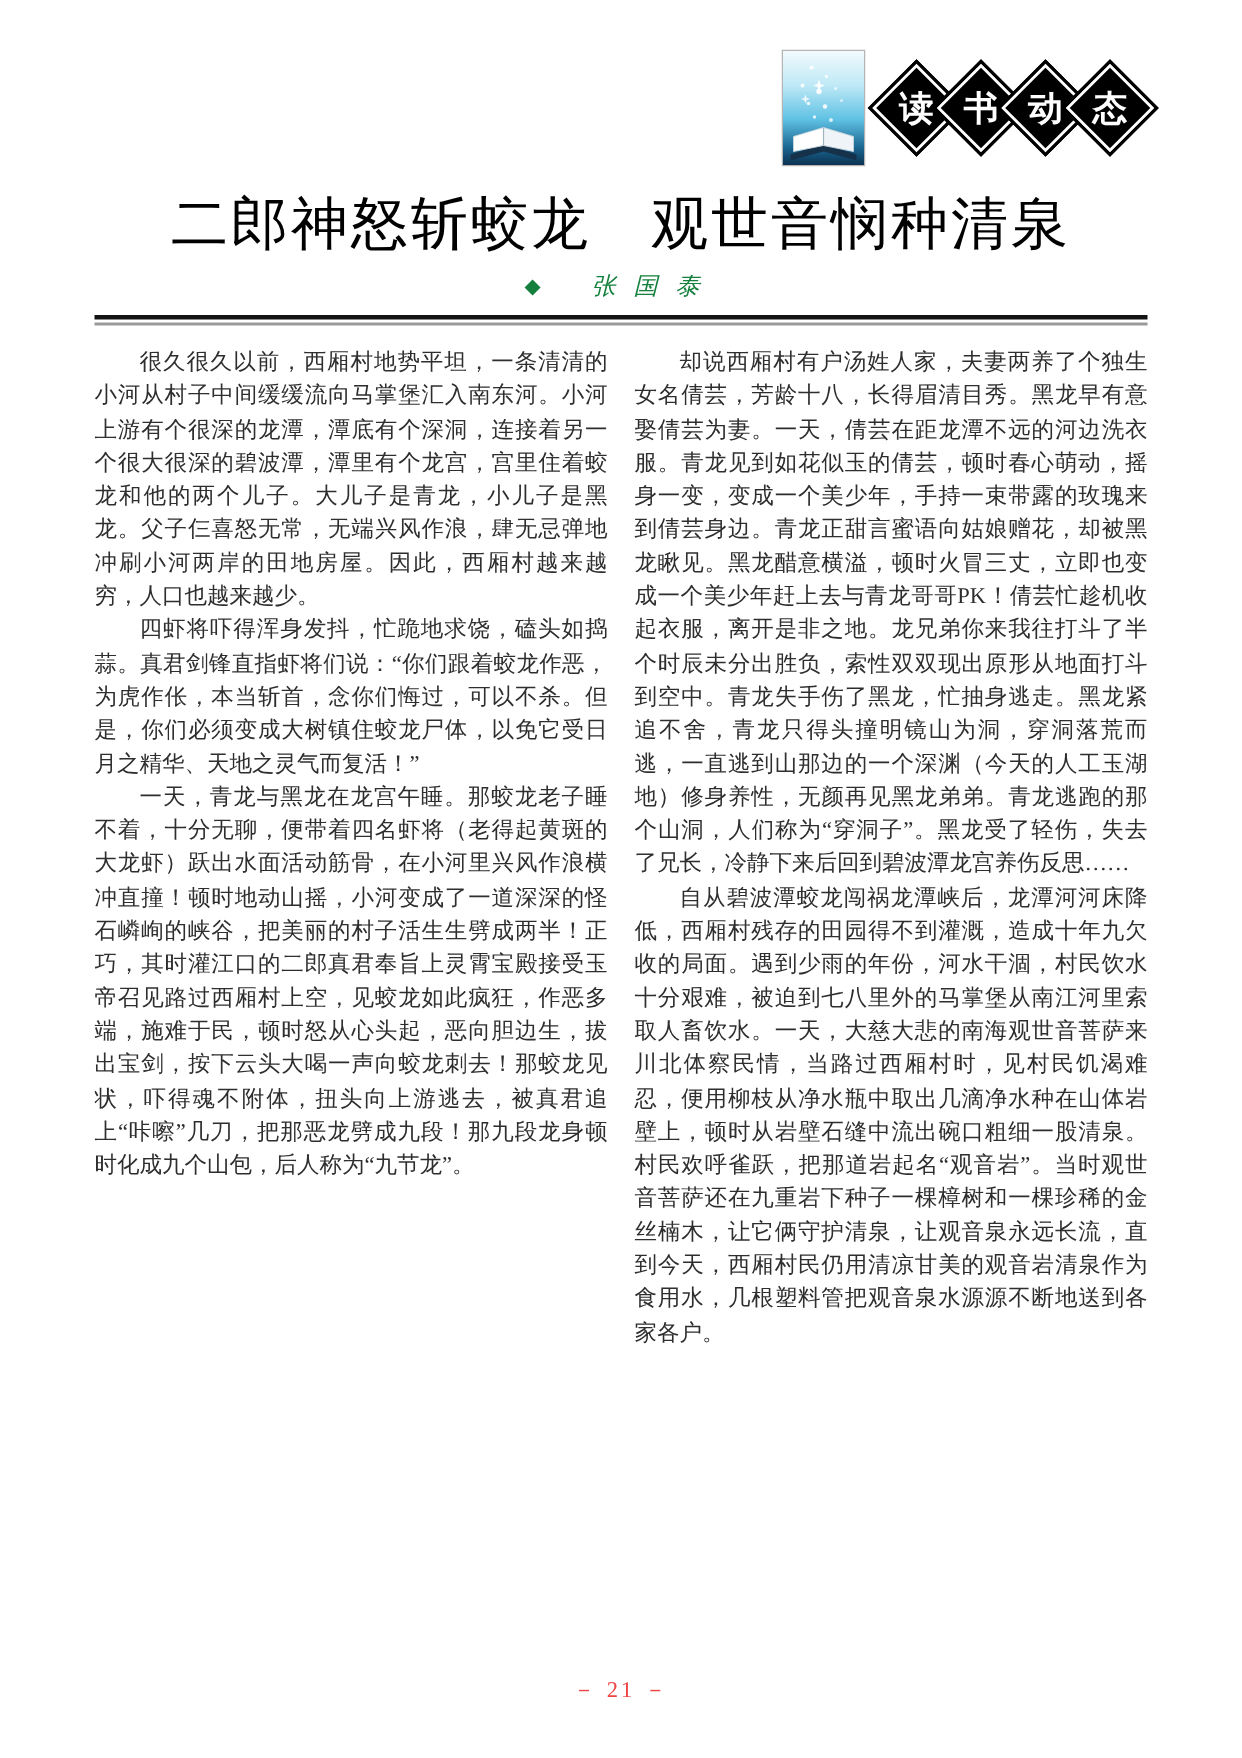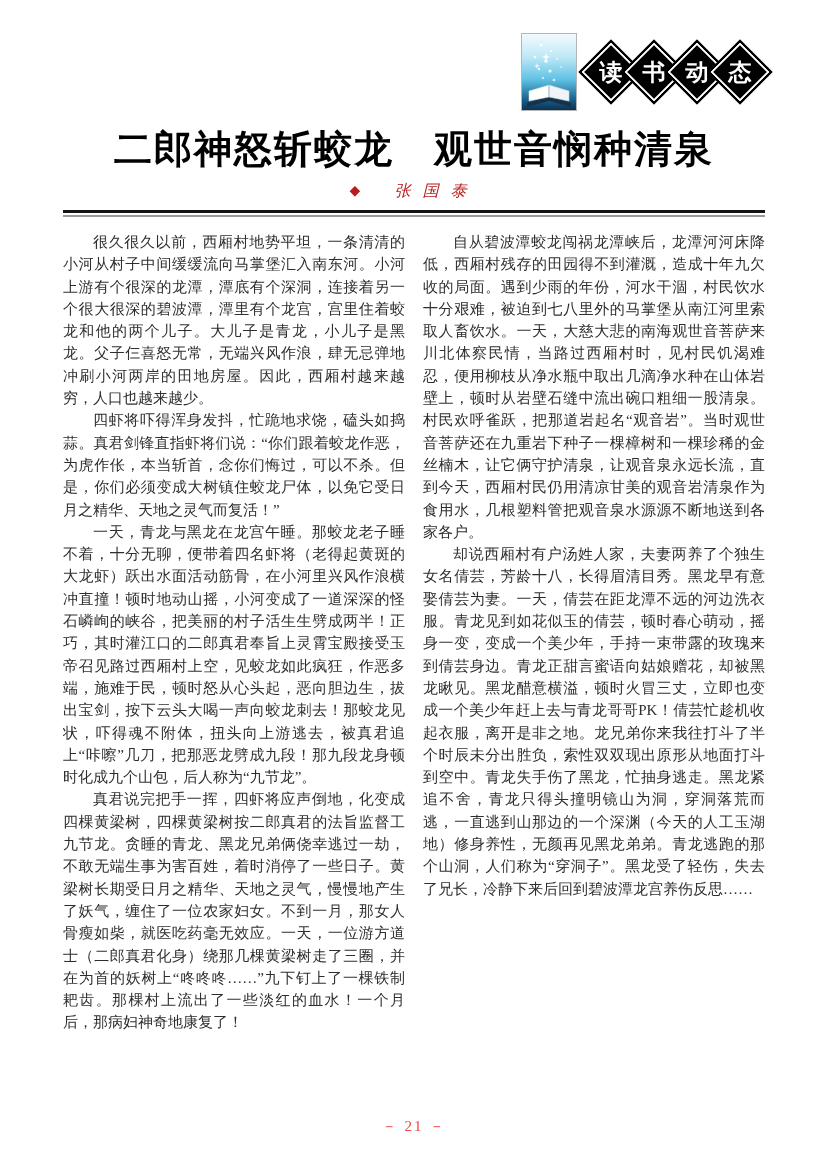--- a/index.html
+++ b/index.html
@@ -20,24 +20,24 @@
     border:2px solid #000;box-shadow:0 0 0 2px #fff inset;
   }
   .diamond span{
     transform:rotate(-45deg);color:#fff;font-size:23px;font-weight:bold;
     font-family:"Liberation Sans","DejaVu Sans",sans-serif;line-height:1;
   }
 
   
   .title{
     text-align:center;font-family:"Liberation Sans","DejaVu Sans",sans-serif;
-    font-weight:bold;font-size:38px;letter-spacing:2px;color:#000;
+    font-weight:normal;font-size:38px;letter-spacing:2px;color:#000;
     margin:6px 0 4px;white-space:nowrap;
   }
-  .byline{text-align:center;font-size:16px;margin:6px 0 8px;color:#b91c1c;}
+  .byline{text-align:center;font-size:16px;margin:6px 0 8px;color:#15803d;}
   .byline .marker{font-size:14px;margin-right:30px;vertical-align:1px;}
   .byline .author{letter-spacing:12px;font-style:italic;}
 
   .rule{height:0;border-top:3px solid #141414;border-bottom:2px solid #9a9a9a;padding-top:2px;margin:2px 0 0;}
 
   
   .columns{display:flex;gap:18px;margin-top:14px;height:900px;overflow:hidden;}
   .col{flex:1;text-align:justify;font-size:15px;line-height:22.3px;color:#2e2e2e;}
   .col p{margin:0;text-indent:2em;}
 
@@ -106,23 +106,22 @@
       <span class="marker">◆</span>
       <span class="author">张国泰</span>
     </div>
     <div class="rule"></div>
 
     <div class="columns">
       <div class="col">
           <p>很久很久以前，西厢村地势平坦，一条清清的小河从村子中间缓缓流向马掌堡汇入南东河。小河上游有个很深的龙潭，潭底有个深洞，连接着另一个很大很深的碧波潭，潭里有个龙宫，宫里住着蛟龙和他的两个儿子。大儿子是青龙，小儿子是黑龙。父子仨喜怒无常，无端兴风作浪，肆无忌弹地冲刷小河两岸的田地房屋。因此，西厢村越来越穷，人口也越来越少。</p>
           <p>四虾将吓得浑身发抖，忙跪地求饶，磕头如捣蒜。真君剑锋直指虾将们说：“你们跟着蛟龙作恶，为虎作伥，本当斩首，念你们悔过，可以不杀。但是，你们必须变成大树镇住蛟龙尸体，以免它受日月之精华、天地之灵气而复活！”</p>
           <p>一天，青龙与黑龙在龙宫午睡。那蛟龙老子睡不着，十分无聊，便带着四名虾将（老得起黄斑的大龙虾）跃出水面活动筋骨，在小河里兴风作浪横冲直撞！顿时地动山摇，小河变成了一道深深的怪石嶙峋的峡谷，把美丽的村子活生生劈成两半！正巧，其时灌江口的二郎真君奉旨上灵霄宝殿接受玉帝召见路过西厢村上空，见蛟龙如此疯狂，作恶多端，施难于民，顿时怒从心头起，恶向胆边生，拔出宝剑，按下云头大喝一声向蛟龙刺去！那蛟龙见状，吓得魂不附体，扭头向上游逃去，被真君追上“咔嚓”几刀，把那恶龙劈成九段！那九段龙身顿时化成九个山包，后人称为“九节龙”。</p>
-          <p>真君说完把手一挥，四虾将应声倒地，化变成四棵黄梁树，四棵黄梁树按二郎真君的法旨监督工九节龙。贪睡的青龙、黑龙兄弟俩侥幸逃过一劫，不敢无端生事为害百姓，着时消停了一些日子。黄梁树长期受日月之精华、天地之灵气，慢慢地产生了妖气，缠住了一位农家妇女。不到一月，那女人骨瘦如柴，就医吃药毫无效应。一天，一位游方道士（二郎真君化身）绕那几棵黄梁树走了三圈，并在为首的妖树上“咚咚咚……”九下钉上了一棵铁制耙齿。那棵村上流出了一些淡红的血水！一个月后，那病妇神奇地康复了！</p>
         </div>
       <div class="col">
+          <p>却说西厢村有户汤姓人家，夫妻两养了个独生女名倩芸，芳龄十八，长得眉清目秀。黑龙早有意娶倩芸为妻。一天，倩芸在距龙潭不远的河边洗衣服。青龙见到如花似玉的倩芸，顿时春心萌动，摇身一变，变成一个美少年，手持一束带露的玫瑰来到倩芸身边。青龙正甜言蜜语向姑娘赠花，却被黑龙瞅见。黑龙醋意横溢，顿时火冒三丈，立即也变成一个美少年赶上去与青龙哥哥PK！倩芸忙趁机收起衣服，离开是非之地。龙兄弟你来我往打斗了半个时辰未分出胜负，索性双双现出原形从地面打斗到空中。青龙失手伤了黑龙，忙抽身逃走。黑龙紧追不舍，青龙只得头撞明镜山为洞，穿洞落荒而逃，一直逃到山那边的一个深渊（今天的人工玉湖地）修身养性，无颜再见黑龙弟弟。青龙逃跑的那个山洞，人们称为“穿洞子”。黑龙受了轻伤，失去了兄长，冷静下来后回到碧波潭龙宫养伤反思……</p>
           <p>自从碧波潭蛟龙闯祸龙潭峡后，龙潭河河床降低，西厢村残存的田园得不到灌溉，造成十年九欠收的局面。遇到少雨的年份，河水干涸，村民饮水十分艰难，被迫到七八里外的马掌堡从南江河里索取人畜饮水。一天，大慈大悲的南海观世音菩萨来川北体察民情，当路过西厢村时，见村民饥渴难忍，便用柳枝从净水瓶中取出几滴净水种在山体岩壁上，顿时从岩壁石缝中流出碗口粗细一股清泉。村民欢呼雀跃，把那道岩起名“观音岩”。当时观世音菩萨还在九重岩下种子一棵樟树和一棵珍稀的金丝楠木，让它俩守护清泉，让观音泉永远长流，直到今天，西厢村民仍用清凉甘美的观音岩清泉作为食用水，几根塑料管把观音泉水源源不断地送到各家各户。</p>
-          <p>却说西厢村有户汤姓人家，夫妻两养了个独生女名倩芸，芳龄十八，长得眉清目秀。黑龙早有意娶倩芸为妻。一天，倩芸在距龙潭不远的河边洗衣服。青龙见到如花似玉的倩芸，顿时春心萌动，摇身一变，变成一个美少年，手持一束带露的玫瑰来到倩芸身边。青龙正甜言蜜语向姑娘赠花，却被黑龙瞅见。黑龙醋意横溢，顿时火冒三丈，立即也变成一个美少年赶上去与青龙哥哥PK！倩芸忙趁机收起衣服，离开是非之地。龙兄弟你来我往打斗了半个时辰未分出胜负，索性双双现出原形从地面打斗到空中。青龙失手伤了黑龙，忙抽身逃走。黑龙紧追不舍，青龙只得头撞明镜山为洞，穿洞落荒而逃，一直逃到山那边的一个深渊（今天的人工玉湖地）修身养性，无颜再见黑龙弟弟。青龙逃跑的那个山洞，人们称为“穿洞子”。黑龙受了轻伤，失去了兄长，冷静下来后回到碧波潭龙宫养伤反思……</p>
         </div>
     </div>
   </div>
 
   <div class="page-number">－ 21 －</div>
 </div>
 
 </body></html>

